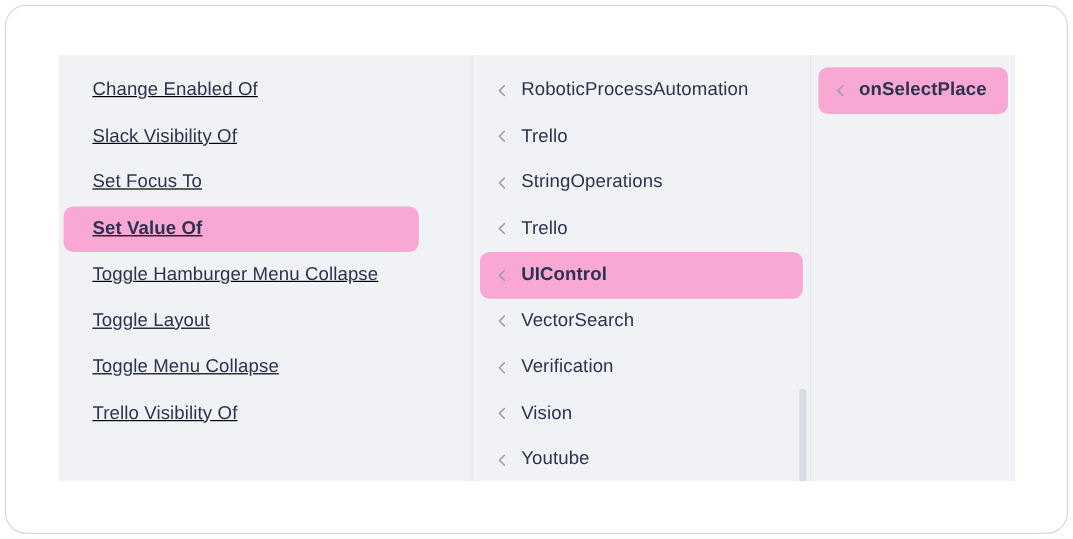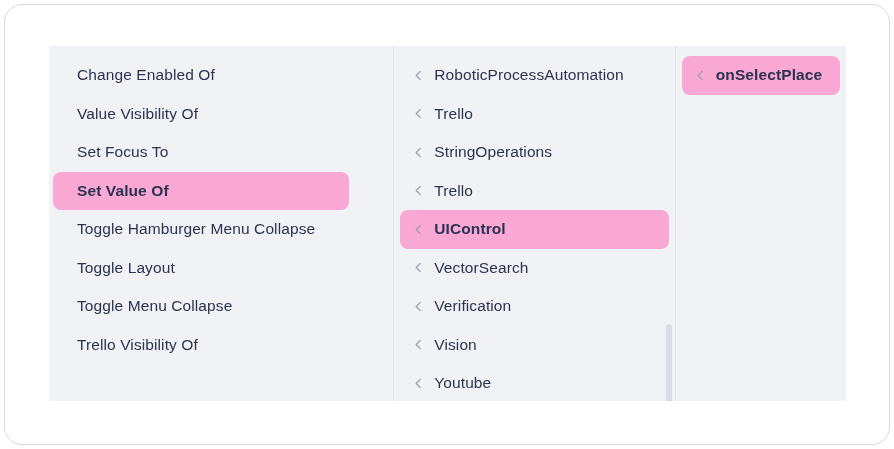--- a/index.html
+++ b/index.html
@@ -38,21 +38,21 @@
     overflow: hidden;
   }
 
   .col {
     position: relative;
     height: 100%;
     padding-top: 10px;
     overflow: hidden;
   }
 
-  .col-actions  { width: 320px; }
+  .col-actions  { width: 320px; text-decoration: underline; }
   .col-modules  { width: 296px; border-left: 1px solid #e2e4ea; margin-left: 40px; }
   .col-events   { width: 180px; border-left: 1px solid #e2e4ea; }
 
   
   .row {
     position: relative;
     height: 38.5px;
     margin: 0 8px;
     padding: 0 18px;
     display: flex;
@@ -116,21 +116,21 @@
 
 <div class="window">
 
   <div class="menu-panel">
 
     <div class="col col-actions">
       <div class="row">
         <span class="label">Change Enabled Of</span>
       </div>
       <div class="row">
-        <span class="label">Value Visibility Of</span>
+        <span class="label">Slack Visibility Of</span>
       </div>
       <div class="row">
         <span class="label">Set Focus To</span>
       </div>
       <div class="row selected">
         <span class="label">Set Value Of</span>
       </div>
       <div class="row">
         <span class="label">Toggle Hamburger Menu Collapse</span>
       </div>

